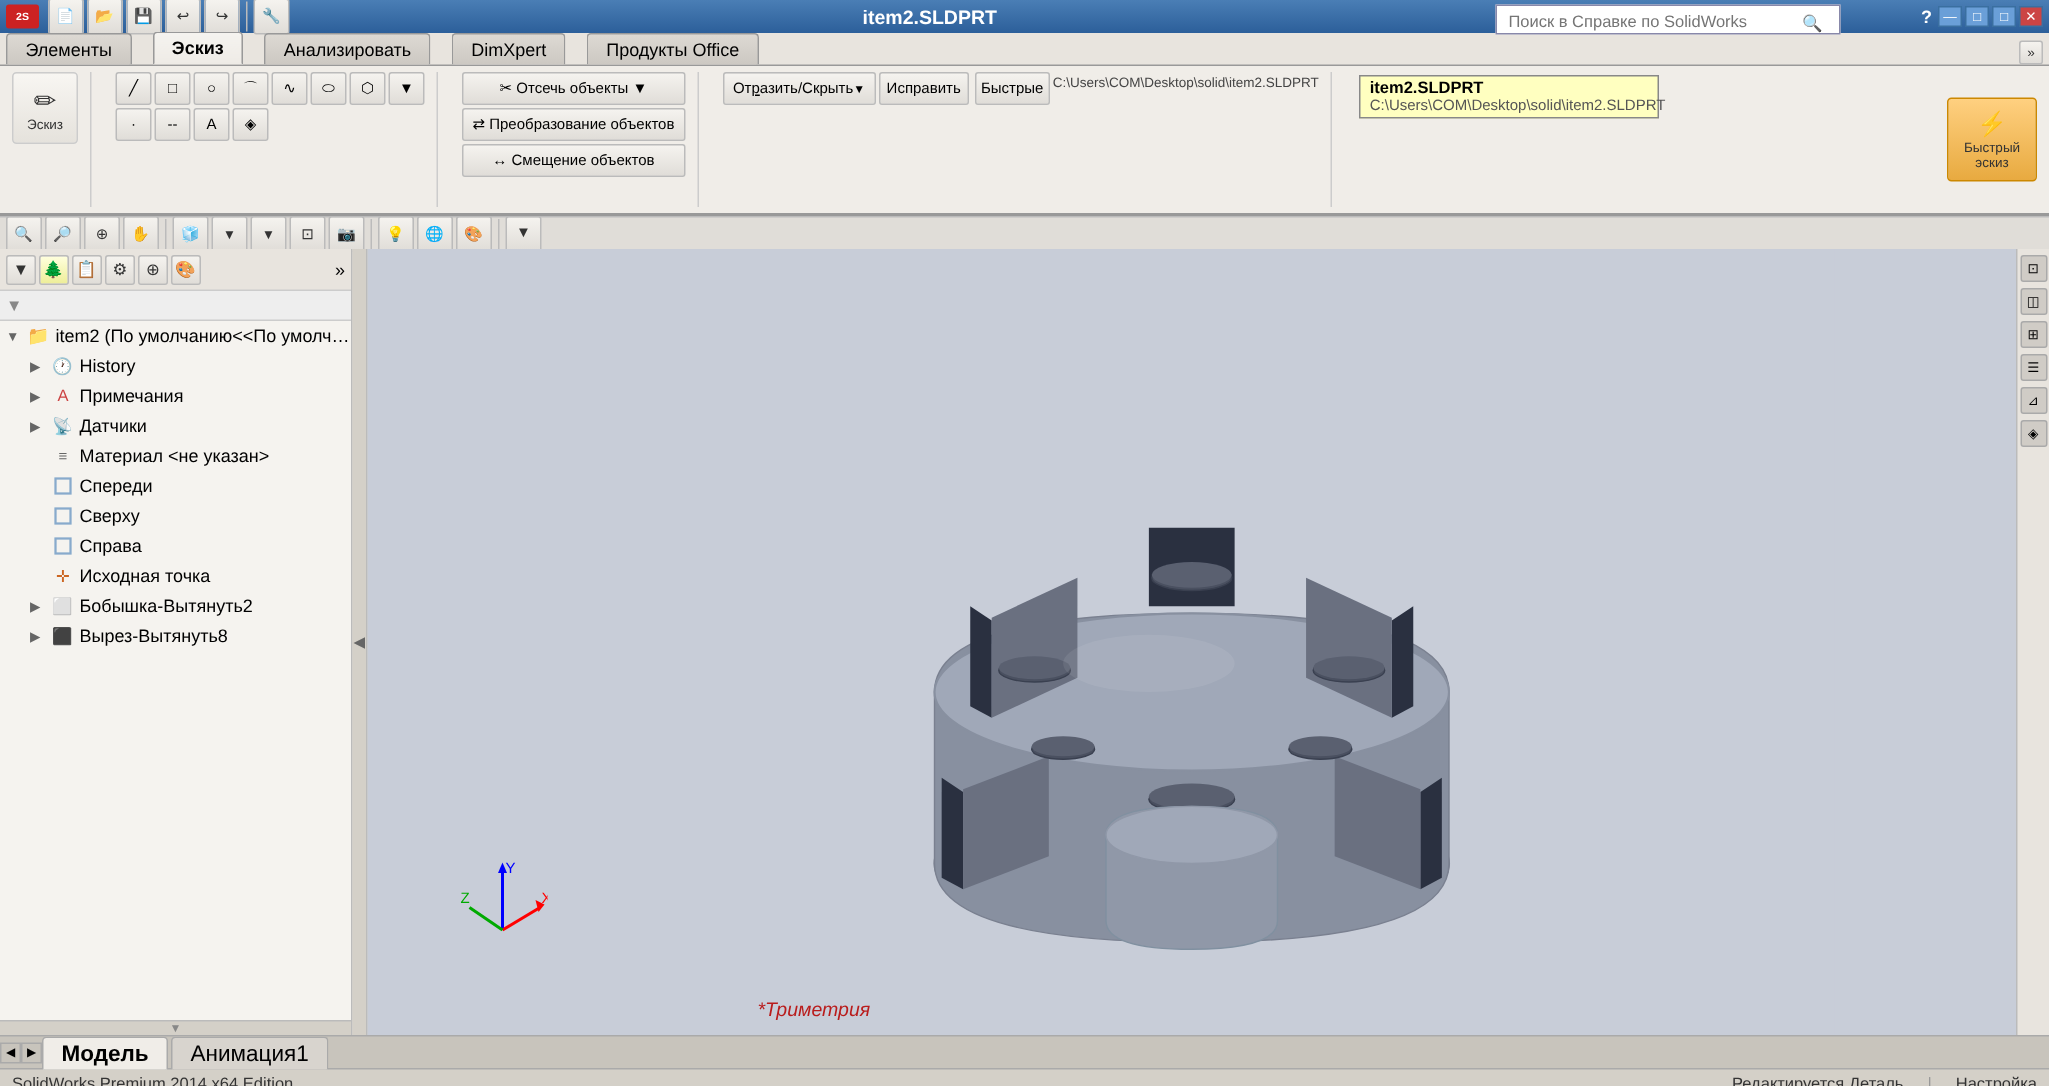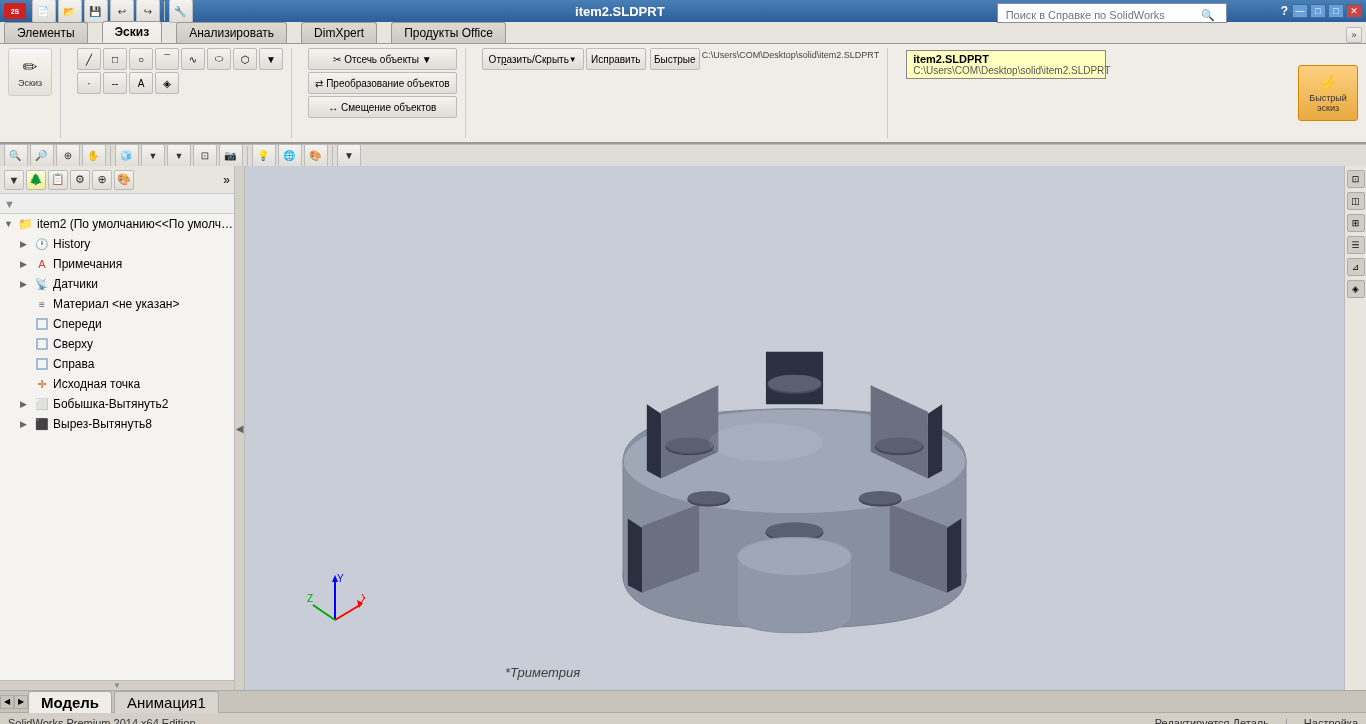--- a/index.html
+++ b/index.html
@@ -229,21 +229,21 @@
       width: 60px;
       height: 60px;
     }
 
     
     #view-label {
       position: absolute;
       bottom: 10px;
       left: 260px;
       font-size: 13px;
-      color: #404040;
+      color: #b91c1c;
       font-style: italic;
     }
 
     
     #right-sidebar {
       width: 22px;
       background: #e8e4de;
       border-left: 1px solid #bbb;
       display: flex;
       flex-direction: column;

